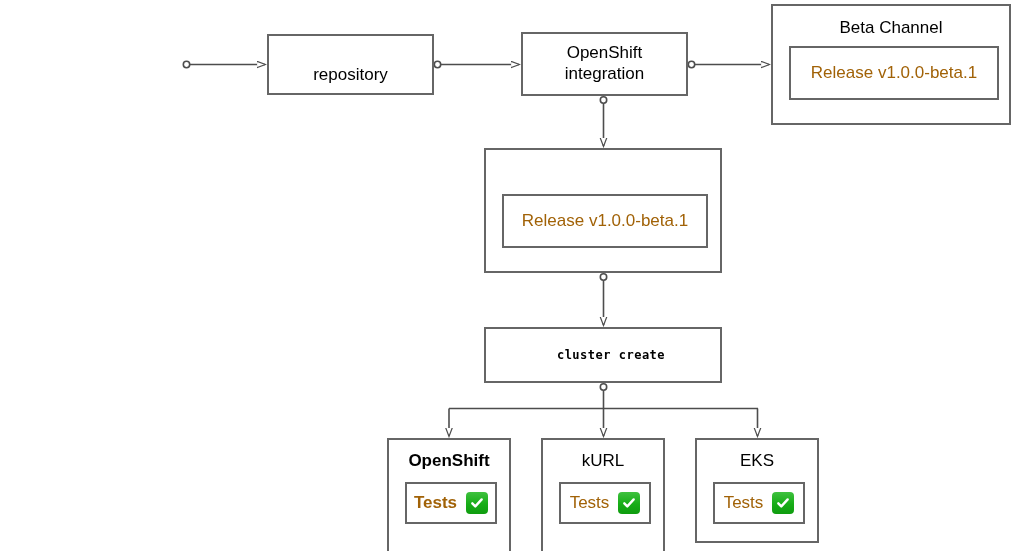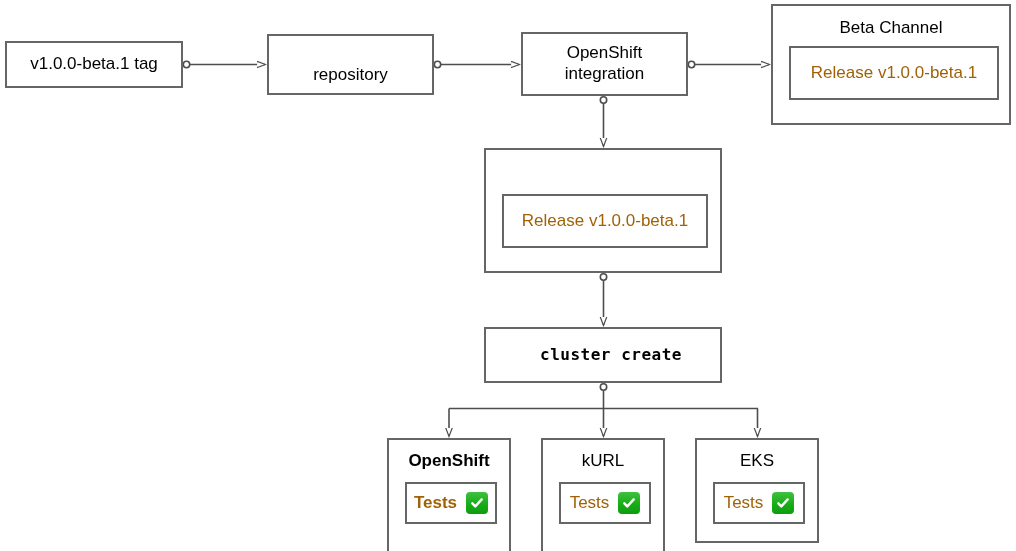--- a/index.html
+++ b/index.html
@@ -61,21 +61,21 @@
     background: #ffffff;
     display: flex;
     align-items: center;
     justify-content: center;
     font-size: 17px;
     color: #a16207;
   }
   .mono-bold {
     font-family: "DejaVu Sans Mono", "Liberation Mono", monospace;
     font-weight: bold;
-    font-size: 16px;
+    font-size: 12px;
     letter-spacing: 0.5px;
     margin-left: 16px;
   }
   .tests-row {
     display: flex;
     align-items: flex-end;
     justify-content: center;
     gap: 9px;
   }
   .tests-label {
@@ -157,23 +157,20 @@
       <line x1="449" y1="408.5" x2="758" y2="408.5" stroke="#4d4d4d" stroke-width="1.6"></line>
 
       <line x1="449" y1="408.5" x2="449" y2="436" stroke="#4d4d4d" stroke-width="1.6" marker-end="url(#arrowhead)"></line>
 
       <line x1="603.5" y1="408.5" x2="603.5" y2="436" stroke="#4d4d4d" stroke-width="1.6" marker-end="url(#arrowhead)"></line>
 
       <line x1="757.5" y1="408.5" x2="757.5" y2="436" stroke="#4d4d4d" stroke-width="1.6" marker-end="url(#arrowhead)"></line>
     </g>
   </svg>
 
-  <div class="node" id="node-tag">
-    <span>v1.0.0-beta.1 tag</span>
-  </div>
 
   <div class="node" id="node-repo">
     <span>
       <br>
       <span>repository</span>
     </span>
   </div>
 
   <div class="node" id="node-ci">
     <span>

